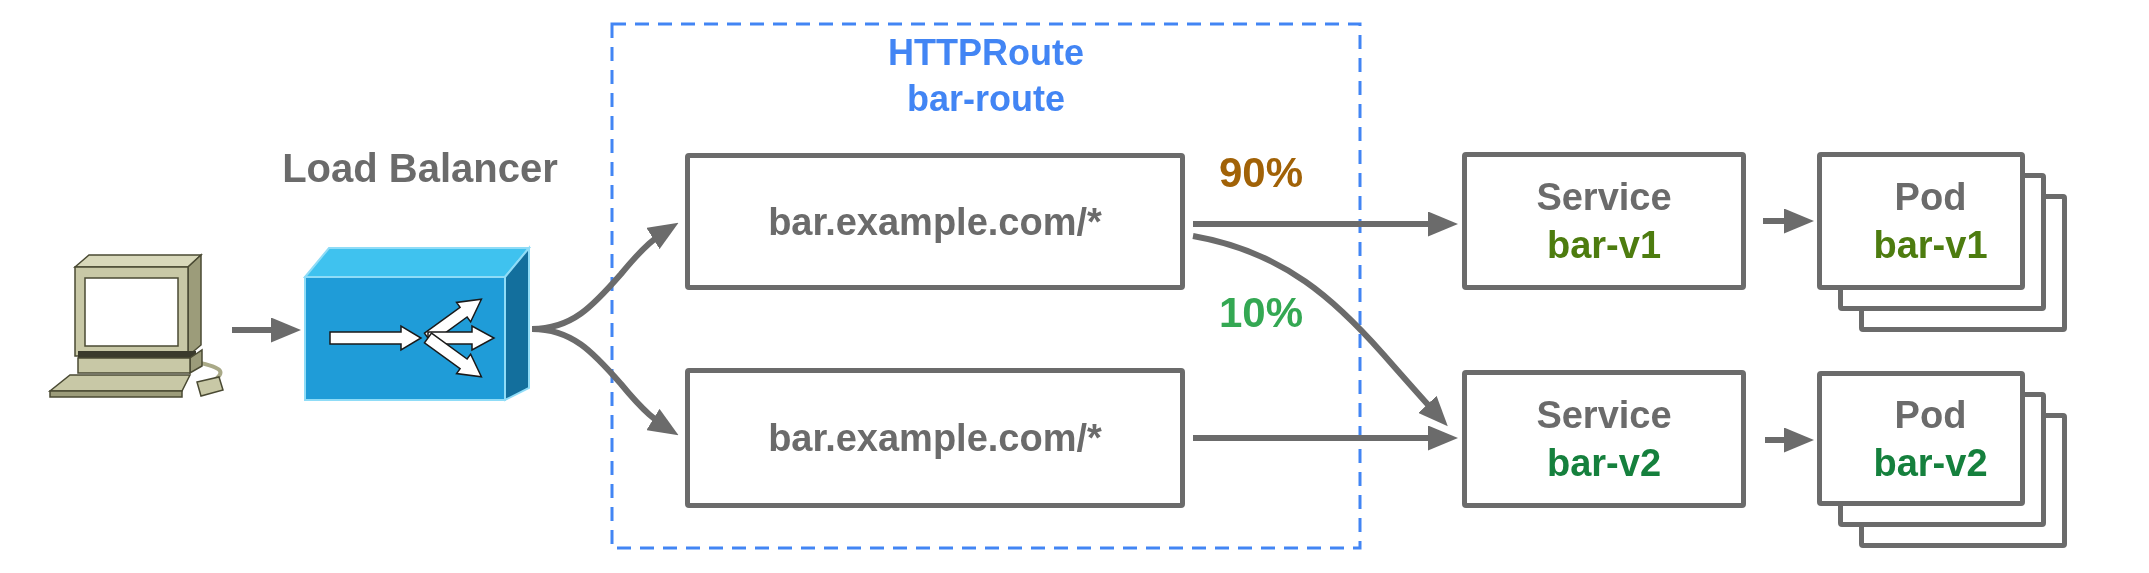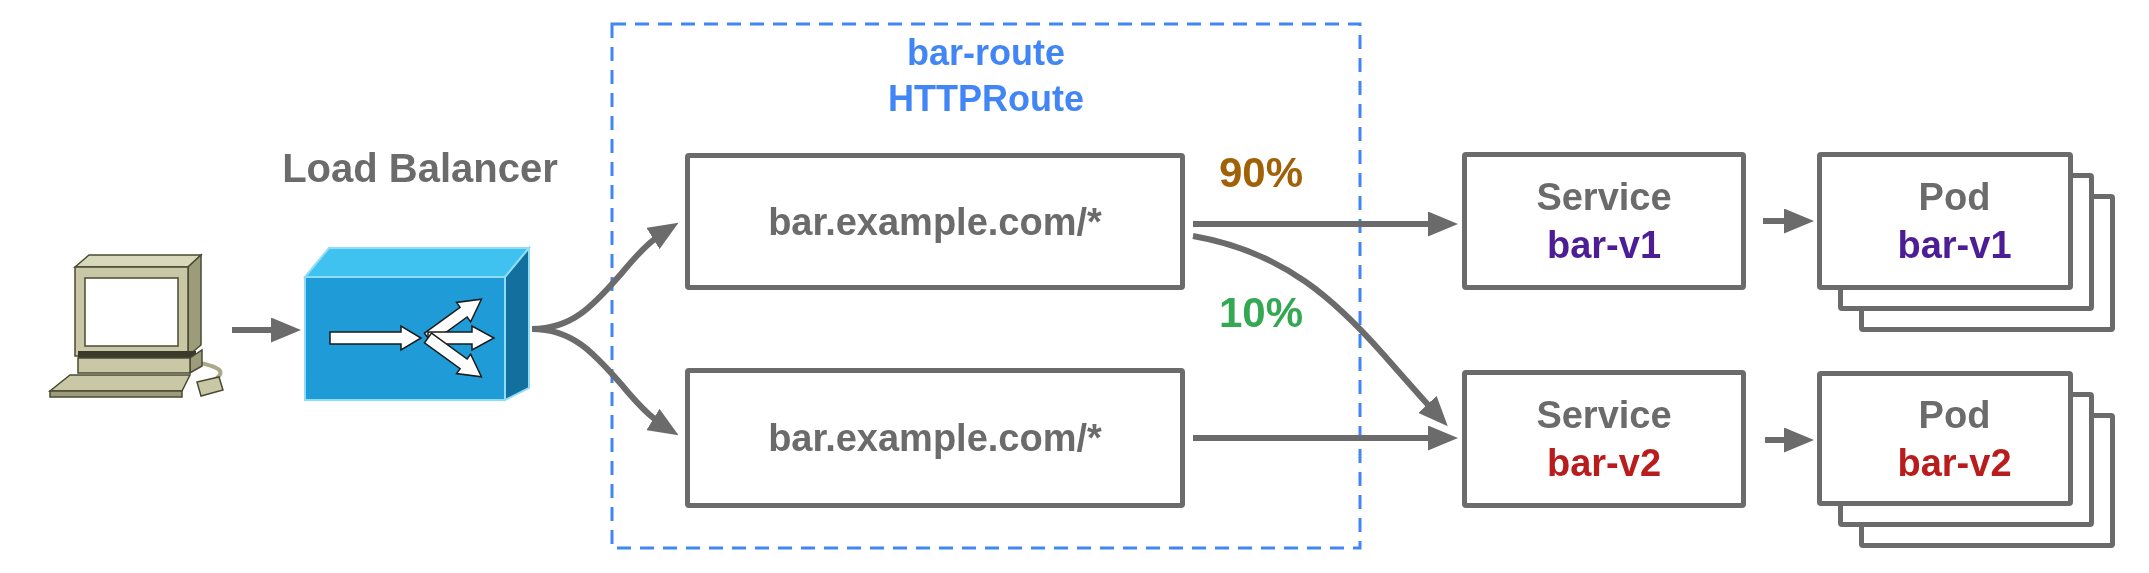--- a/index.html
+++ b/index.html
@@ -29,26 +29,26 @@
     color: #6B6B6B;
   }
   .route-box { width: 500px; height: 140px; font-size: 38px; line-height: 50px; }
   #route-box-1 { left: 685px; top: 153px; height: 137px; }
   #route-box-2 { left: 685px; top: 368px; }
   .service-box { width: 284px; height: 138px; font-size: 38px; line-height: 48px; }
   #service-1 { left: 1462px; top: 152px; }
   #service-2 { left: 1462px; top: 370px; }
 
   
-  .pod-card { width: 256px; font-size: 38px; line-height: 48px; padding-left: 19px; }
+  .pod-card { width: 208px; font-size: 38px; line-height: 48px; padding-left: 19px; }
   .pod-v1 { height: 138px; }
   .pod-v2 { height: 135px; }
 
-  .name-blue  { color: #4c1d95; }
-  .name-green { color: #b91c1c; }
+  .name-blue  { color: #4d7c0f; }
+  .name-green { color: #15803d; }
 
   
   .lb-label {
     position: absolute; left: 270px; top: 146px; width: 300px;
     text-align: center; font-size: 40px; font-weight: bold; color: #6B6B6B;
   }
   .httproute-title {
     position: absolute; left: 612px; top: 30px; width: 748px;
     text-align: center; font-size: 36px; line-height: 46px;
     font-weight: bold; color: #4285F4;
@@ -108,22 +108,22 @@
       <path d="M1193,236 C1285,252 1337,302 1383,354 C1412,387 1428,405 1441,419" marker-end="url(#arrow)"></path>
       <path d="M1193,438 H1448" marker-end="url(#arrow)"></path>
       <path d="M1763,221 H1804" marker-end="url(#arrow)"></path>
       <path d="M1765,440 H1804" marker-end="url(#arrow)"></path>
     </g>
   </svg>
 
   <div class="lb-label">Load Balancer</div>
 
   <div class="httproute-title">
+    <div>HTTPRoute</div>
     <div>bar-route</div>
-    <div>HTTPRoute</div>
   </div>
 
   <div class="node route-box" id="route-box-1">
     <div>bar.example.com/*</div>
   </div>
   <div class="node route-box" id="route-box-2">
     <div>bar.example.com/*</div>
   </div>
 
   <div class="weight-label" id="weight-90">90%</div>

